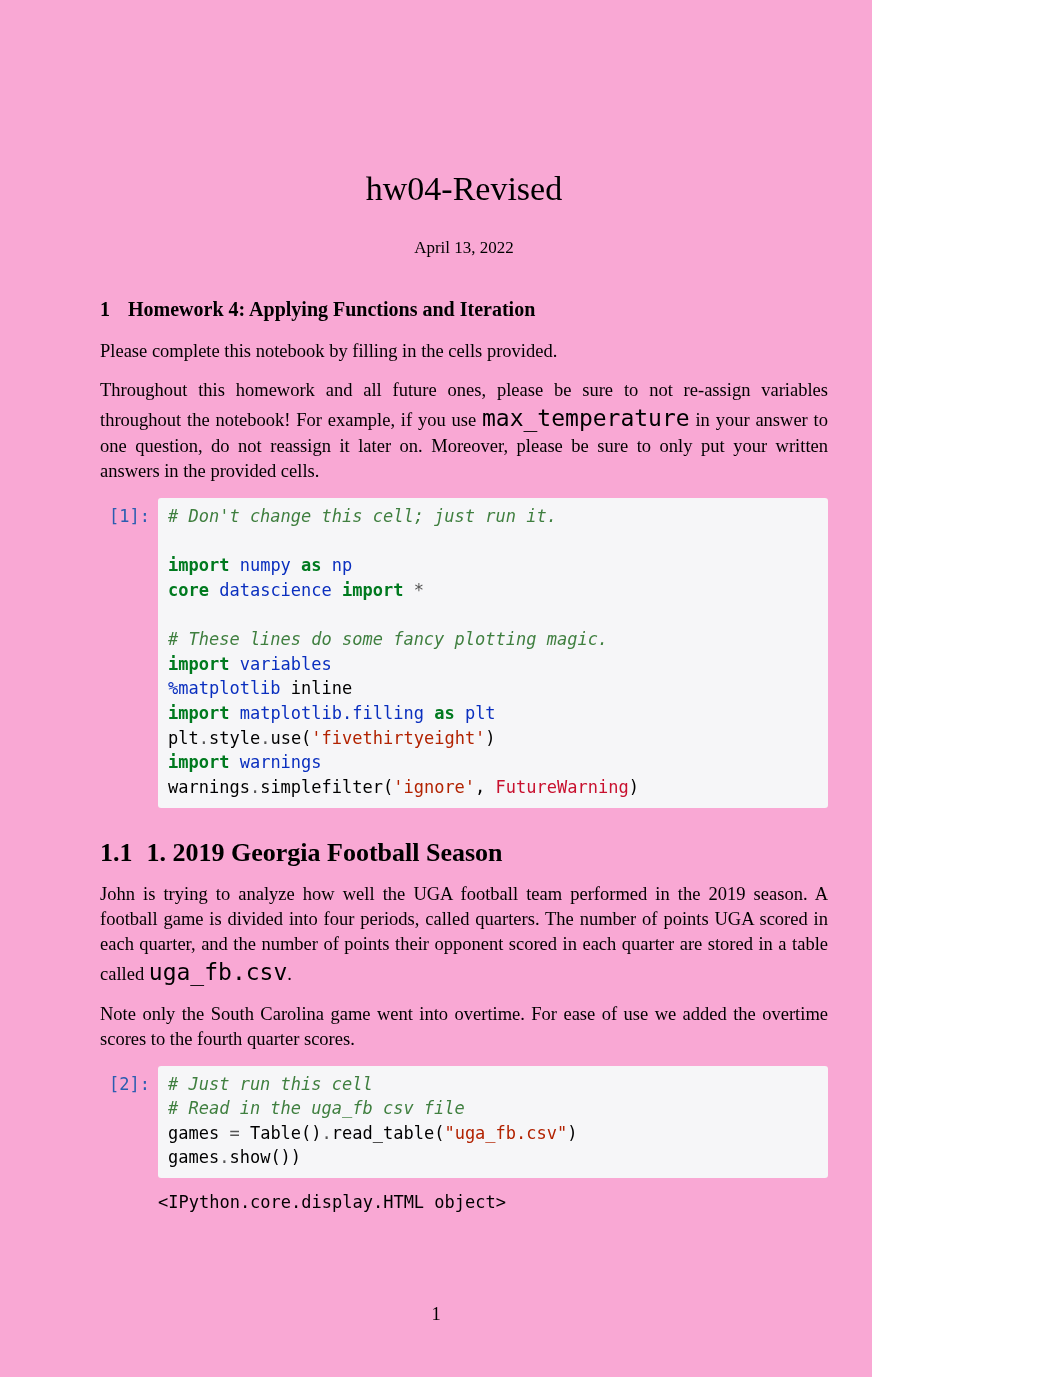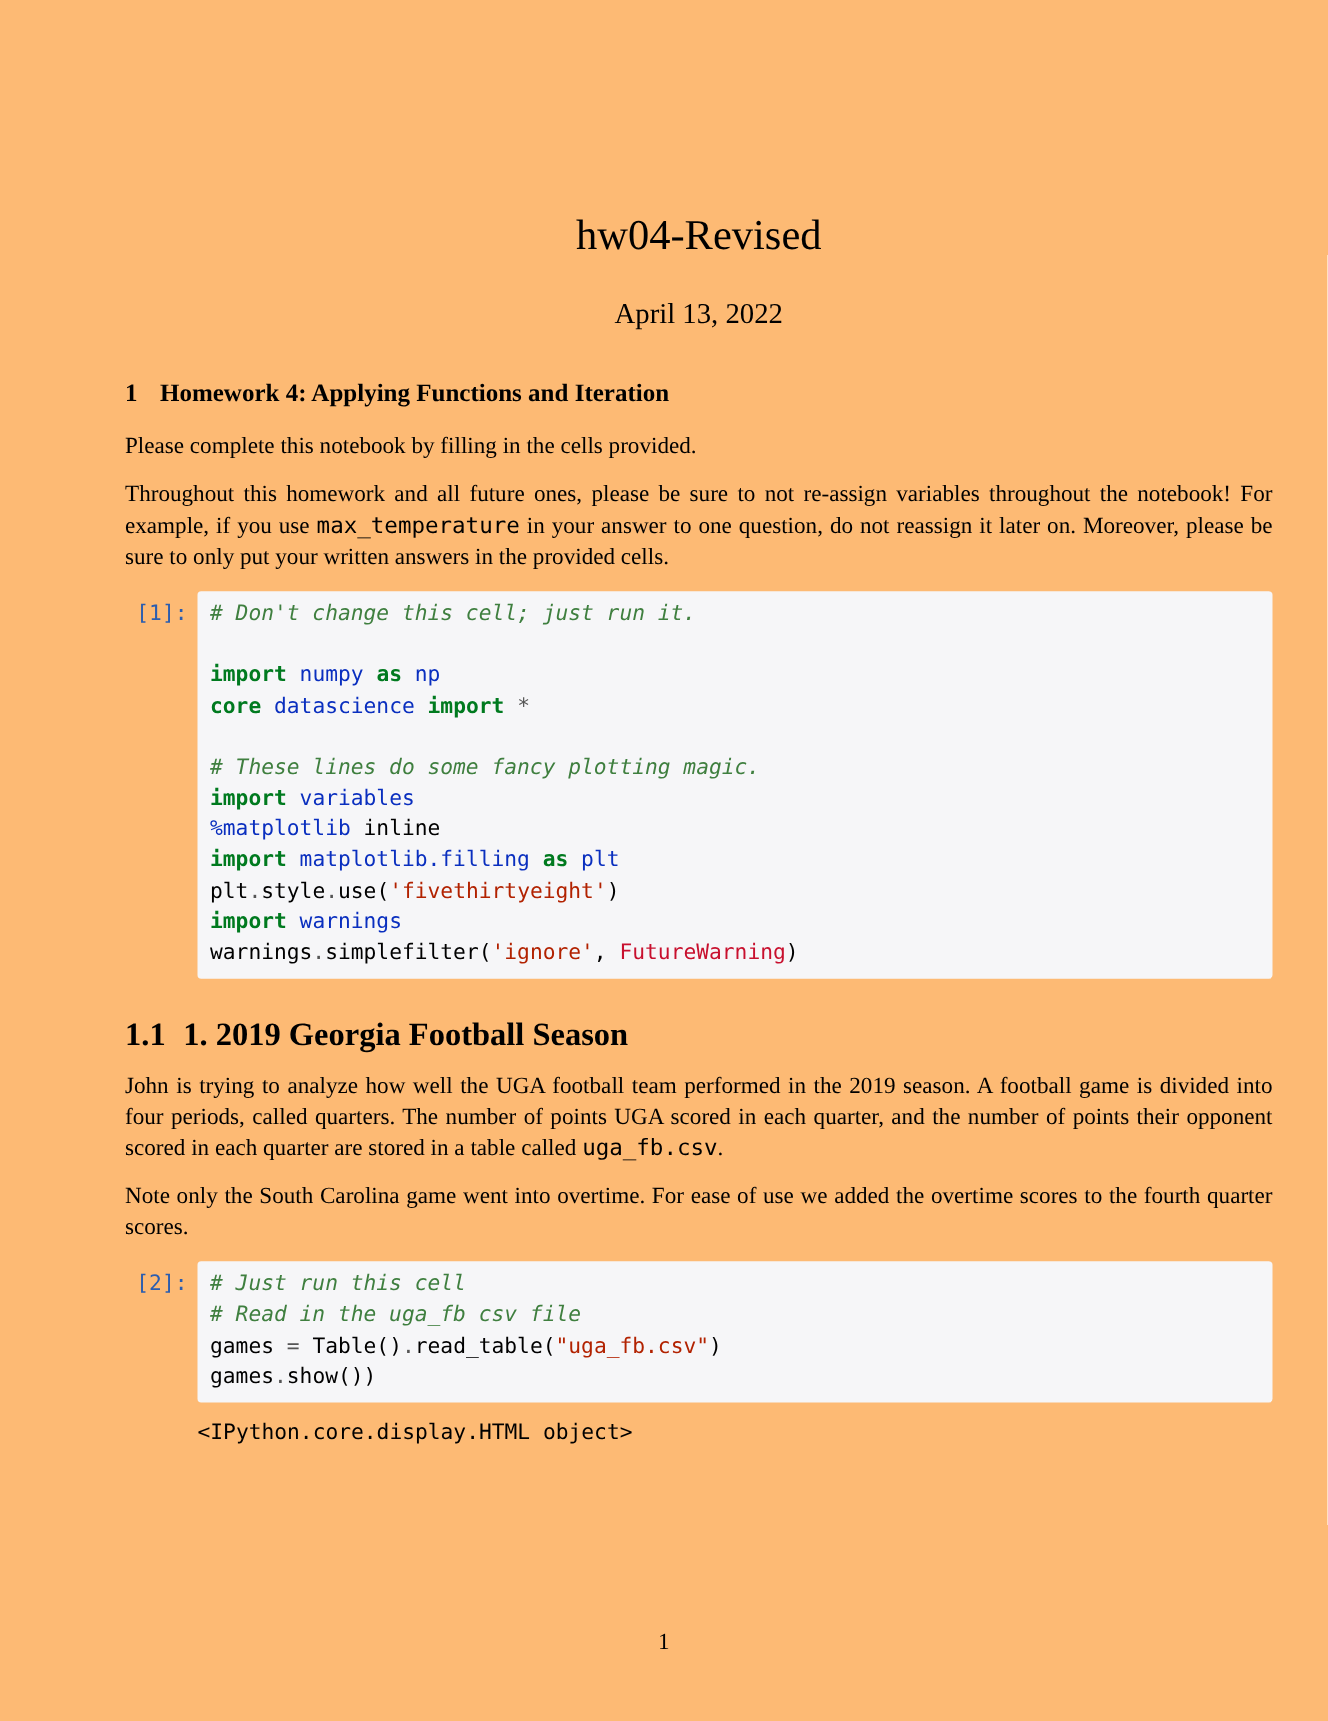--- a/index.html
+++ b/index.html
@@ -4,35 +4,35 @@
 <style>
   * { box-sizing: border-box; }
   html, body {
     margin: 0;
     padding: 0;
     background: #ffffff;
     font-family: "Times New Roman", Times, serif;
     color: #000;
   }
   .page {
-    width: 1062px;
+    width: 872px;
     min-height: 1377px;
     padding: 170px 44px 60px 100px;
     position: relative;
-    background: #fdba74;
+    background: #f9a8d4;
   }
   .title {
     text-align: center;
     font-size: 34px;
     font-weight: 400;
     margin: 0 0 30px 0;
   }
   .date {
     text-align: center;
-    font-size: 23px;
+    font-size: 17px;
     margin: 0 0 40px 0;
   }
   .h-section {
     font-size: 20px;
     font-weight: 700;
     margin: 28px 0 18px 0;
   }
   .h-num { margin-right: 18px; font-weight: 700; }
   .h-subsection {
     font-size: 26px;
@@ -41,21 +41,21 @@
   }
   .sub-num { margin-right: 14px; font-weight: 700; }
   p.body {
     font-size: 18.5px;
     line-height: 1.35;
     margin: 0 0 14px 0;
     text-align: justify;
   }
   .mono-inline {
     font-family: "DejaVu Sans Mono", Menlo, Consolas, monospace;
-    font-size: 18px;
+    font-size: 23px;
   }
   .code-block {
     display: flex;
     font-family: "DejaVu Sans Mono", Menlo, Consolas, monospace;
     font-size: 17px;
     line-height: 1.45;
     margin: 4px 0 14px 0;
     align-items: stretch;
   }
   .prompt {

